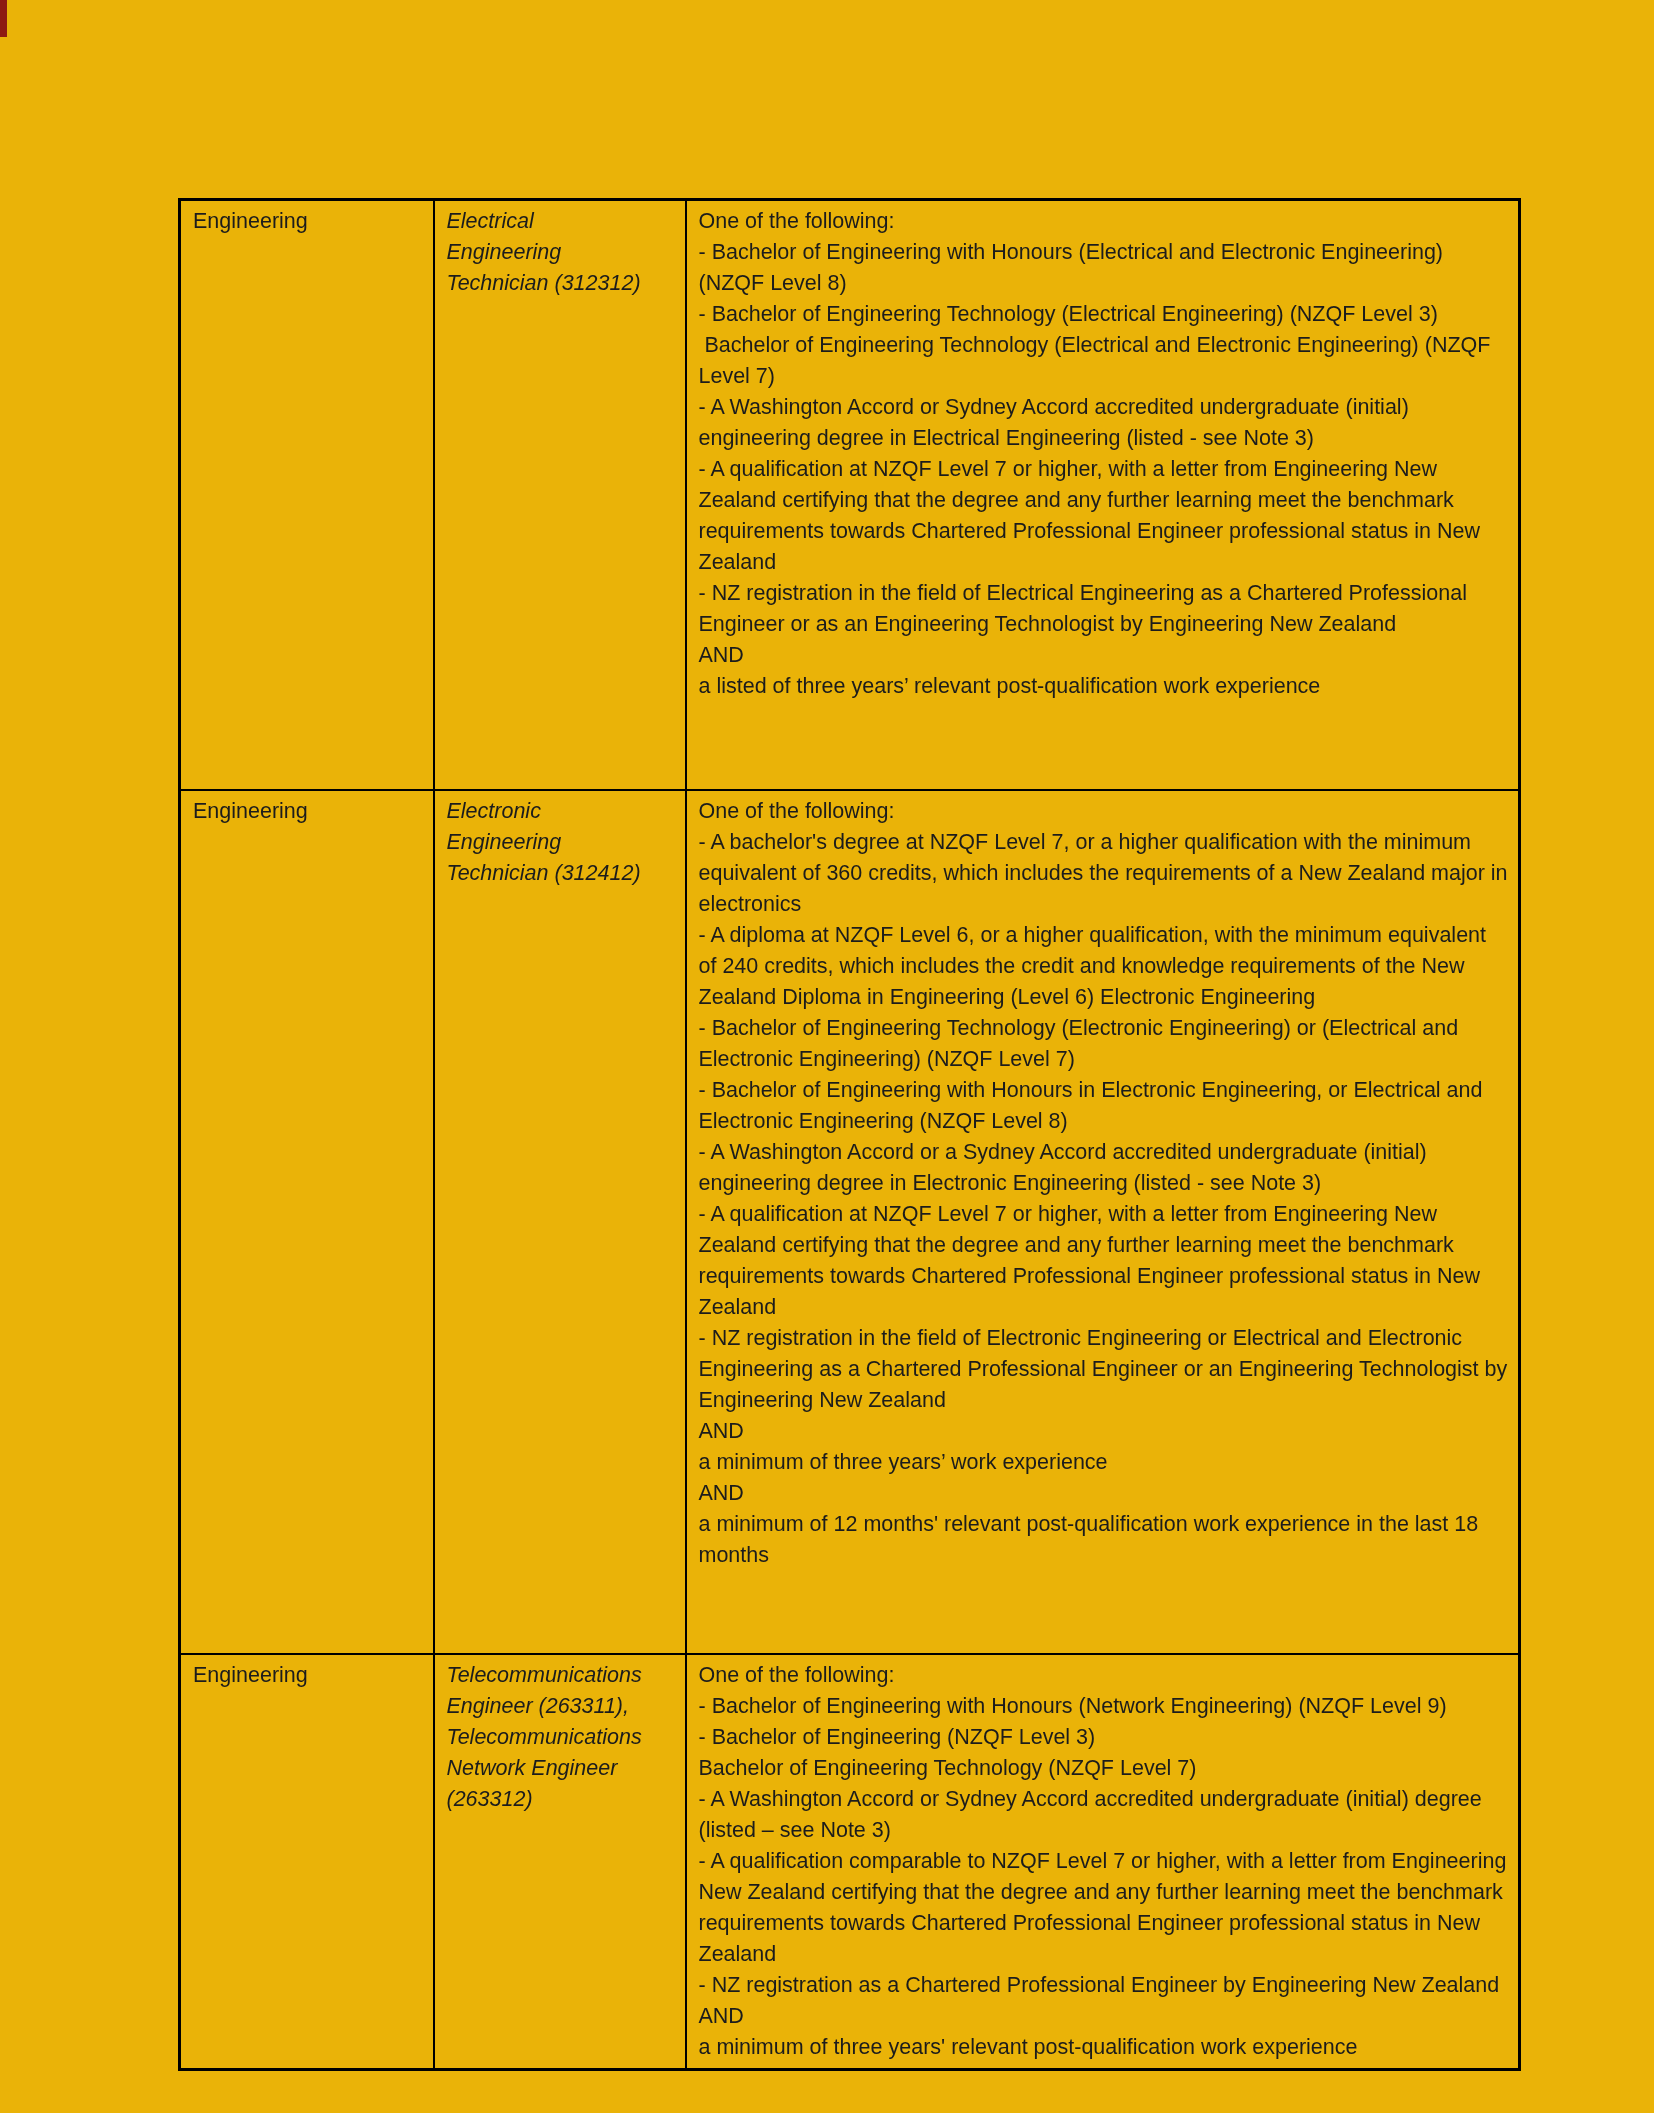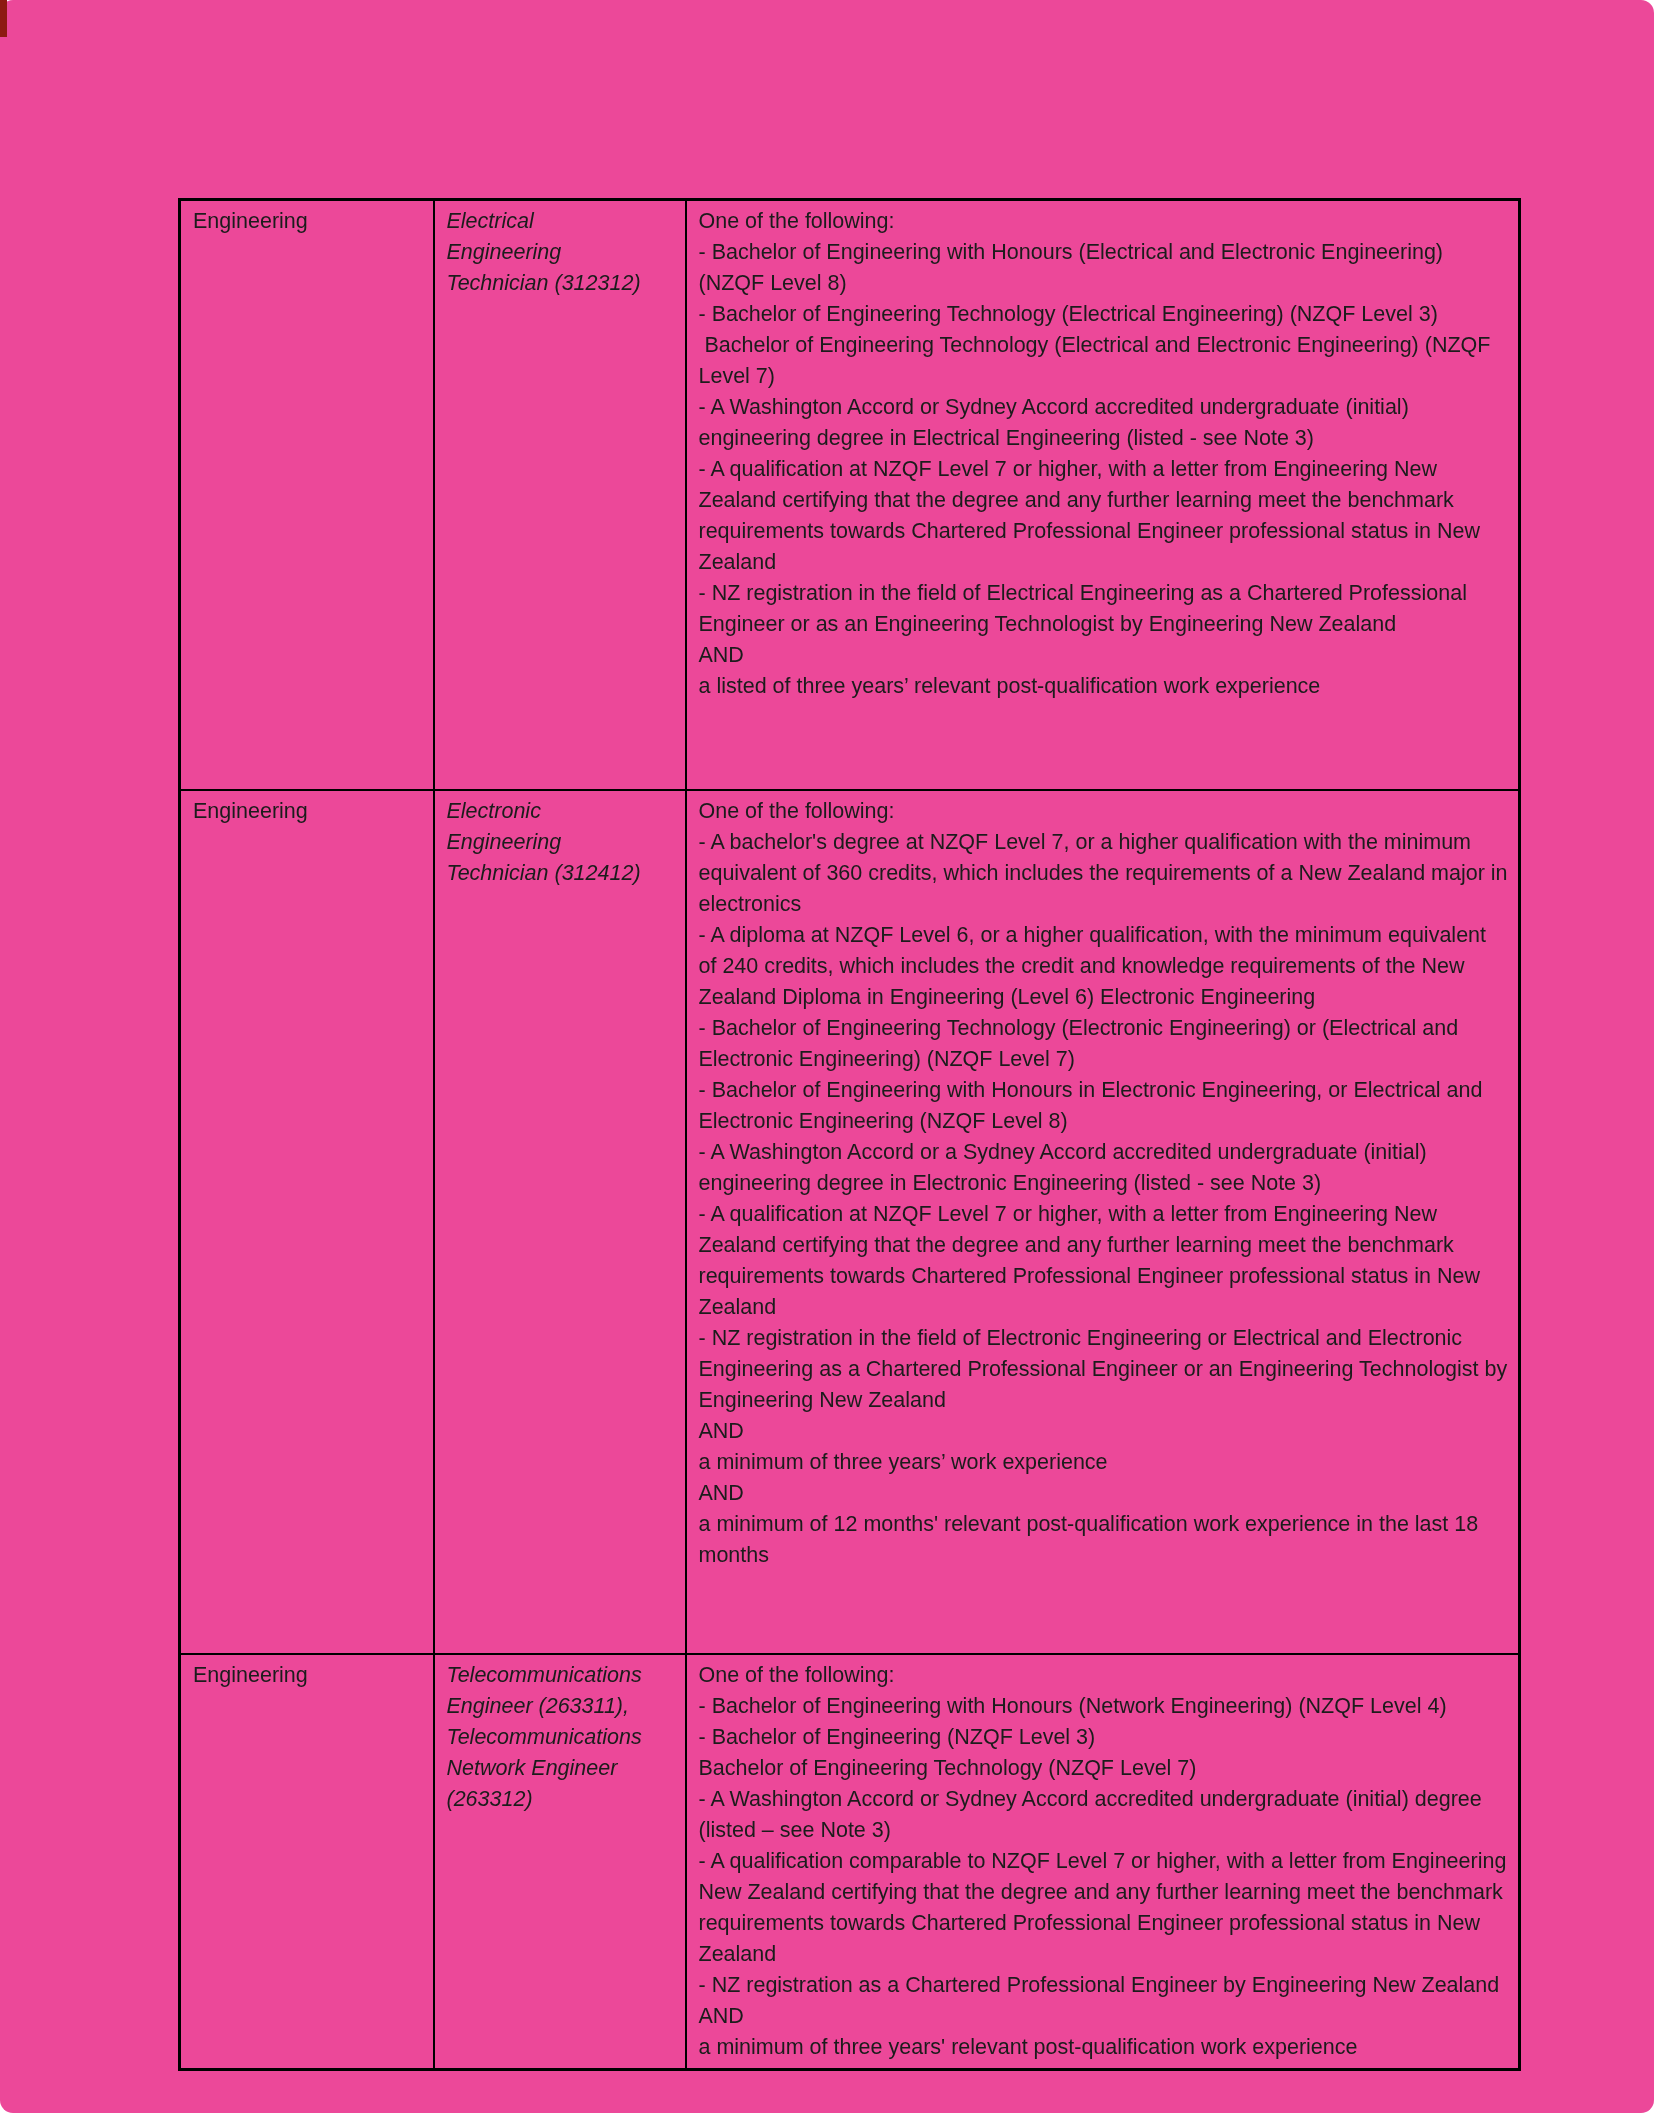--- a/index.html
+++ b/index.html
@@ -7,24 +7,23 @@
     padding: 0;
     width: 1654px;
     height: 2113px;
     background: #ffffff;
     overflow: hidden;
   }
   .page {
     position: relative;
     width: 1654px;
     height: 2113px;
-    background: #ec4899;
+    background: #eab308;
     font-family: "Liberation Sans", sans-serif;
     color: #1c1c1c;
-    border-radius: 13px;
   }
   .red-mark {
     position: absolute;
     left: 0;
     top: 0;
     width: 7px;
     height: 37px;
     background: #8e1a12;
   }
   .req-table {
@@ -111,21 +110,21 @@
 
   <tr>
     <td>
       <div class="cell-text">Engineering</div>
     </td>
     <td>
       <div class="occ-text">Telecommunications Engineer (263311), Telecommunications Network Engineer (263312)</div>
     </td>
     <td>
             <div class="req-line">One of the following:</div>
-            <div class="req-line">- Bachelor of Engineering with Honours (Network Engineering) (NZQF Level 4)</div>
+            <div class="req-line">- Bachelor of Engineering with Honours (Network Engineering) (NZQF Level 9)</div>
             <div class="req-line">- Bachelor of Engineering (NZQF Level 3)</div>
             <div class="req-line">Bachelor of Engineering Technology (NZQF Level 7)</div>
             <div class="req-line">- A Washington Accord or Sydney Accord accredited undergraduate (initial) degree (listed – see Note 3)</div>
             <div class="req-line">- A qualification comparable to NZQF Level 7 or higher, with a letter from Engineering New Zealand certifying that the degree and any further learning meet the benchmark requirements towards Chartered Professional Engineer professional status in New Zealand</div>
             <div class="req-line">- NZ registration as a Chartered Professional Engineer by Engineering New Zealand</div>
             <div class="req-line">AND</div>
             <div class="req-line">a minimum of three years' relevant post-qualification work experience</div>
           </td>
   </tr>
 </tbody>

